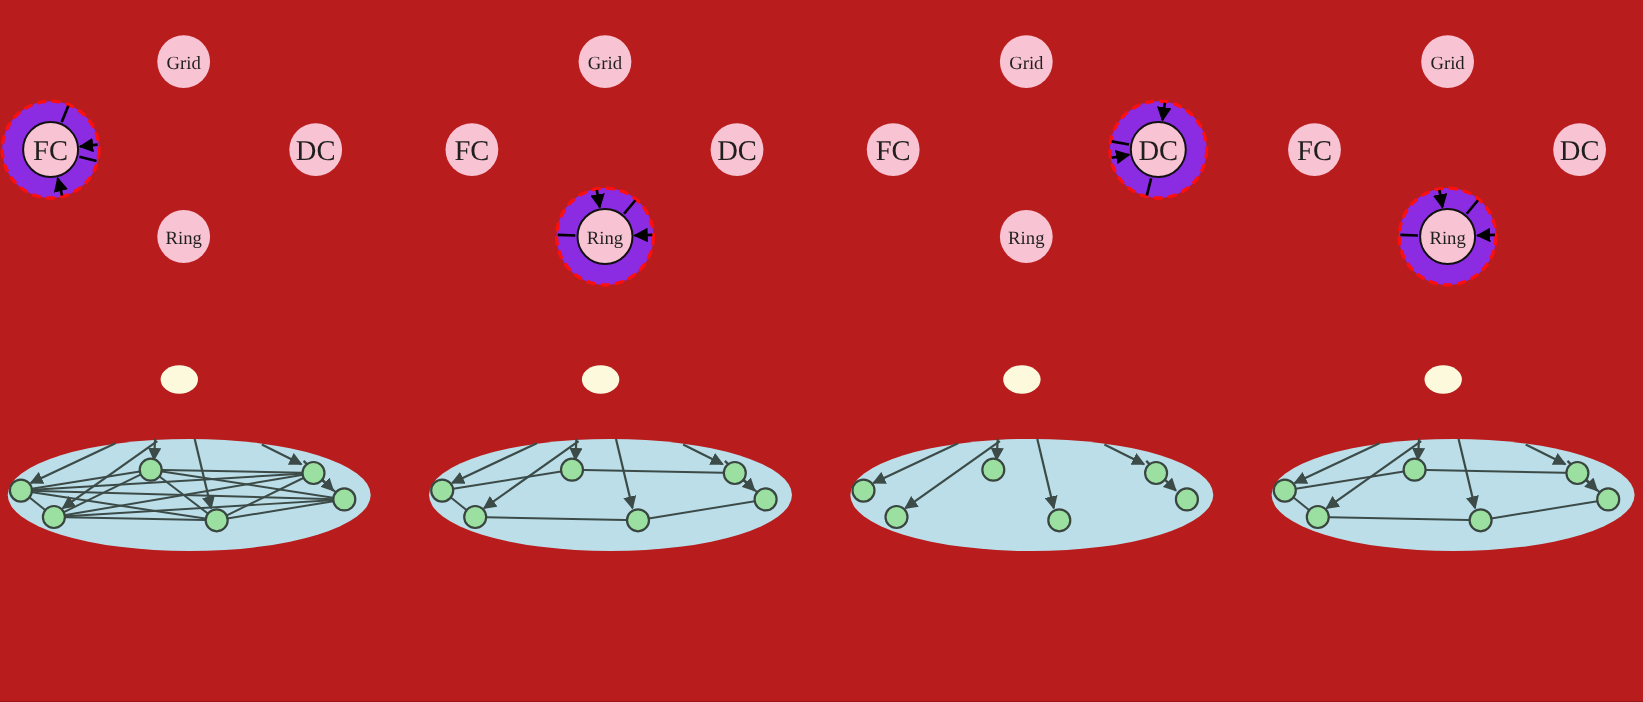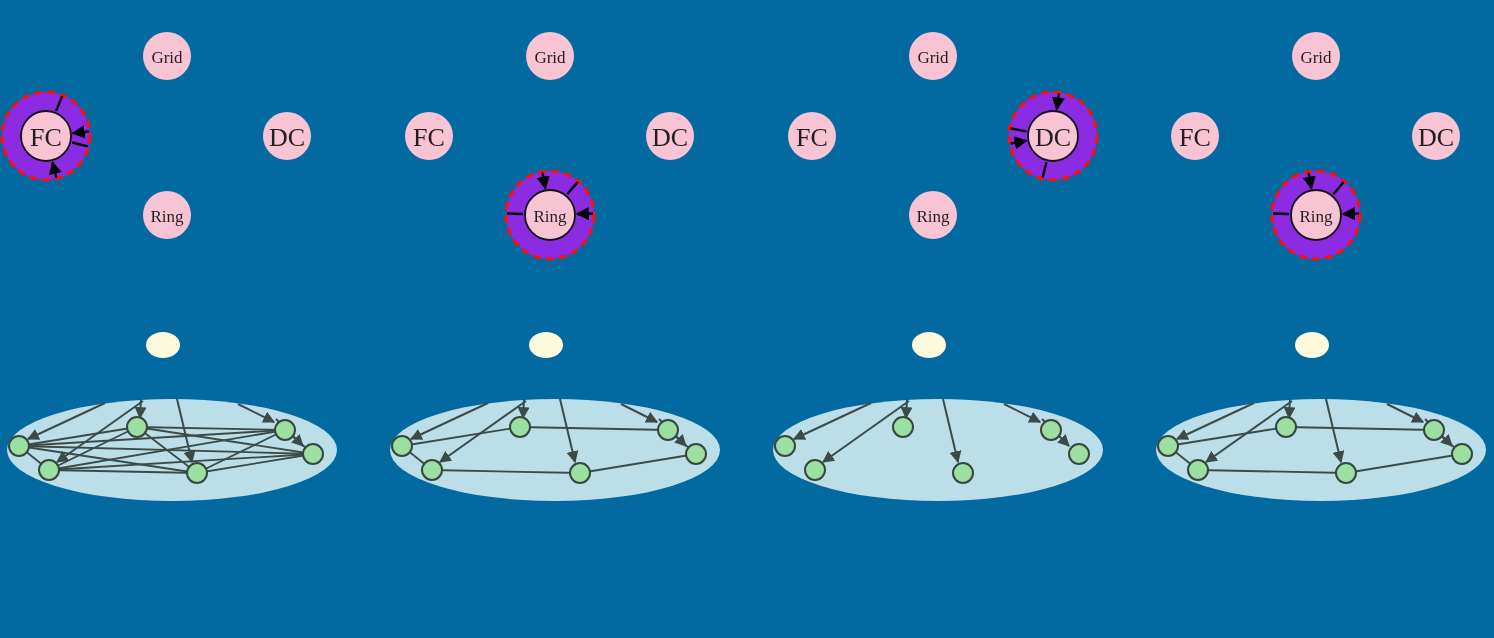--- a/index.html
+++ b/index.html
@@ -4,21 +4,21 @@
 <style>
   html,body{margin:0;padding:0;}
   body{background:#000;}
   #canvas{position:relative;width:1494px;height:638px;background:#000;overflow:hidden;}
   .panel{position:absolute;top:0;}
   svg text{font-family:"Liberation Serif","DejaVu Serif",serif;}
 </style>
 </head>
 <body>
 
-<div id="canvas" style="background: #0369a1;">
+<div id="canvas" style="background: #b91c1c;">
     <svg viewBox="0 0 350 638" width="350" height="638" class="panel" style="left: 0px;">
       <defs>
         <marker id="ab0" viewBox="0 0 10 10" refX="9" refY="5" markerWidth="5.5" markerHeight="5.5" orient="auto-start-reverse">
           <path d="M0,0 L10,5 L0,10 z" fill="#000000"></path>
         </marker>
         <marker id="ag0" viewBox="0 0 10 10" refX="9" refY="5" markerWidth="6" markerHeight="6" orient="auto">
           <path d="M0,0 L10,5 L0,10 z" fill="#3C4B47"></path>
         </marker>
       </defs>
       <g>

